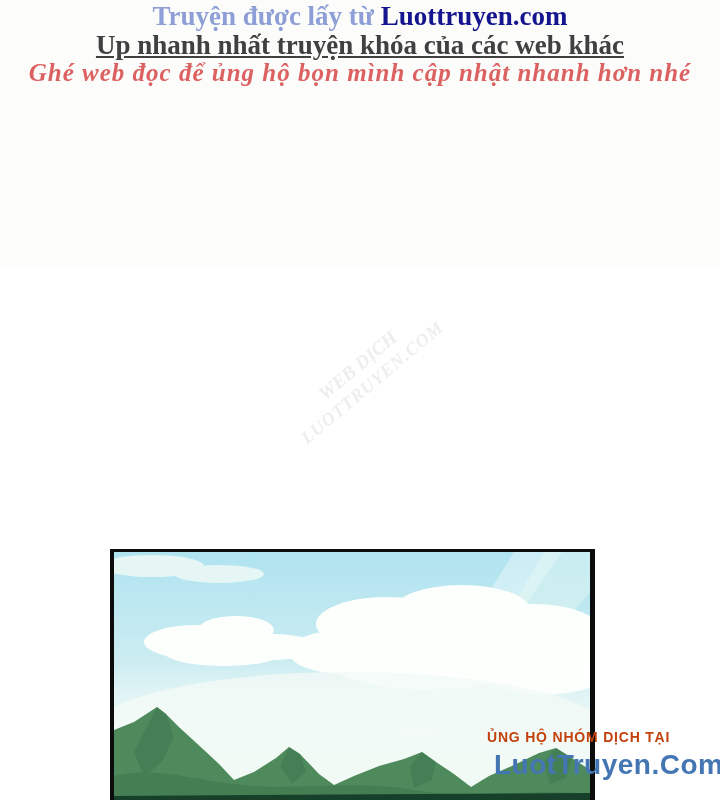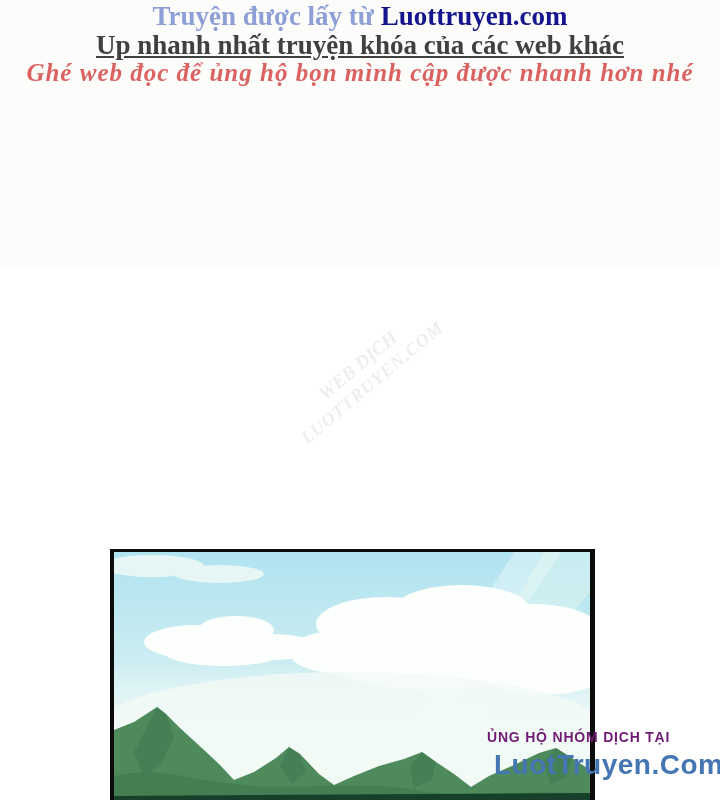--- a/index.html
+++ b/index.html
@@ -73,21 +73,21 @@
     border-top: 3px solid #0c0c0c;
     overflow: hidden;
   }
   .panel svg { display: block; }
 
   
   .credit1 {
     position: absolute; left: 487px; top: 729px;
     font-size: 14px; font-weight: bold;
     letter-spacing: 0.8px;
-    color: #701a75;
+    color: #c2410c;
     white-space: nowrap;
   }
   .credit2 {
     position: absolute; left: 494px; top: 749px;
     font-size: 28px; font-weight: bold;
     letter-spacing: 0.5px;
     color: #4576b4;
     white-space: nowrap;
   }
 </style>
@@ -95,21 +95,21 @@
 <body>
 
 <div class="stage">
 
   <div class="scan-top"></div>
   <div class="scan-bottom"></div>
 
   <div class="header">
     <div class="hline1"><span>Truyện được lấy từ </span><span class="brand">Luottruyen.com</span></div>
     <div class="hline2">Up nhanh nhất truyện khóa của các web khác</div>
-    <div class="hline3">Ghé web đọc để ủng hộ bọn mình cập được nhanh hơn nhé</div>
+    <div class="hline3">Ghé web đọc để ủng hộ bọn mình cập nhật nhanh hơn nhé</div>
   </div>
 
   <div class="watermark">
     <div class="wm1">WEB DỊCH</div>
     <div class="wm2">LUOTTRUYEN.COM</div>
   </div>
 
   <div class="panel">
     <svg width="476" height="248" viewBox="0 0 476 248">
       <defs>

